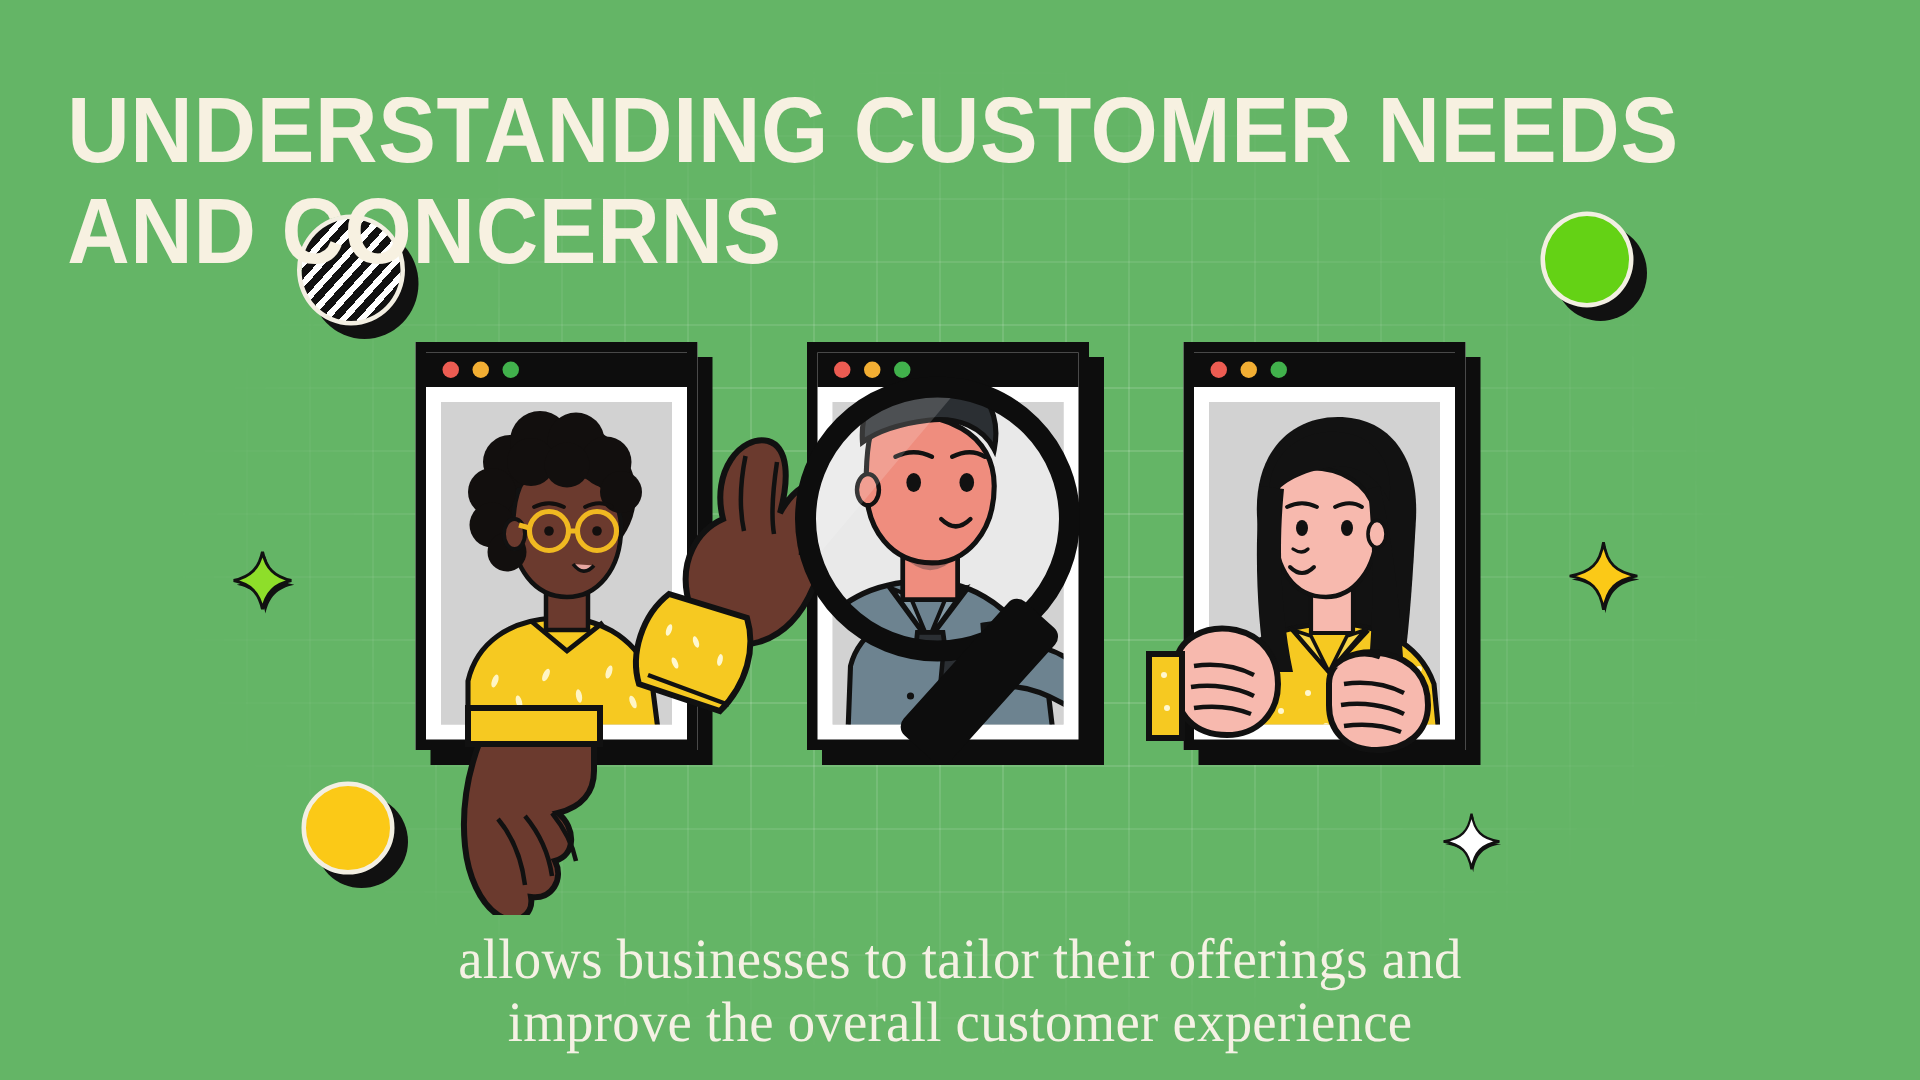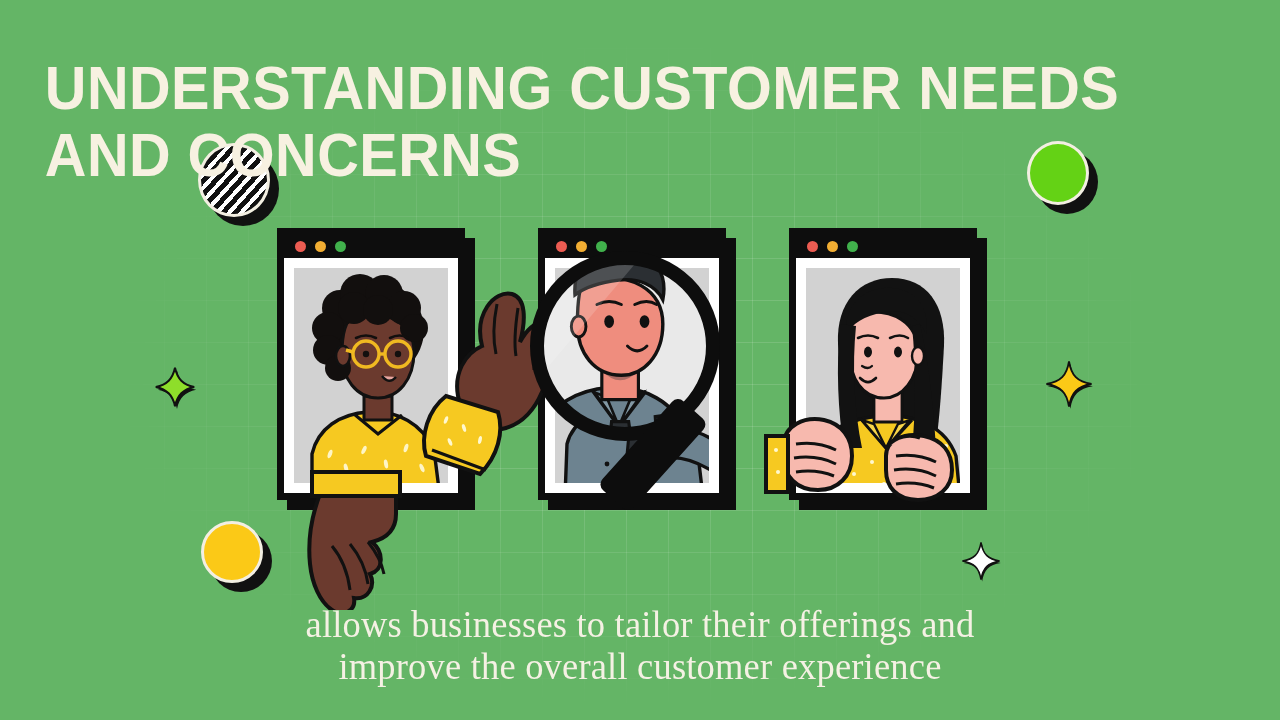--- a/index.html
+++ b/index.html
@@ -34,21 +34,21 @@
     font-family:"Liberation Sans Narrow","Liberation Sans", sans-serif;
     font-weight:700;
     font-size:62px;
     line-height:.98;
     letter-spacing:.5px;
     transform:scaleX(.93);
   }
   #title-line-2{ margin-top:6px; }
 
   #subtitle-block{
-    position:absolute; bottom:32px; left:0; right:0;
+    position:absolute; bottom:16px; left:0; right:0;
     text-align:center; z-index:6;
   }
   #subtitle-line-1,#subtitle-line-2{
     display:block;
     color:#f5f1e4;
     font-family:"Liberation Serif","DejaVu Serif", serif;
     font-size:38px;
     line-height:1.12;
     letter-spacing:.2px;
     transform:scaleX(.96);

